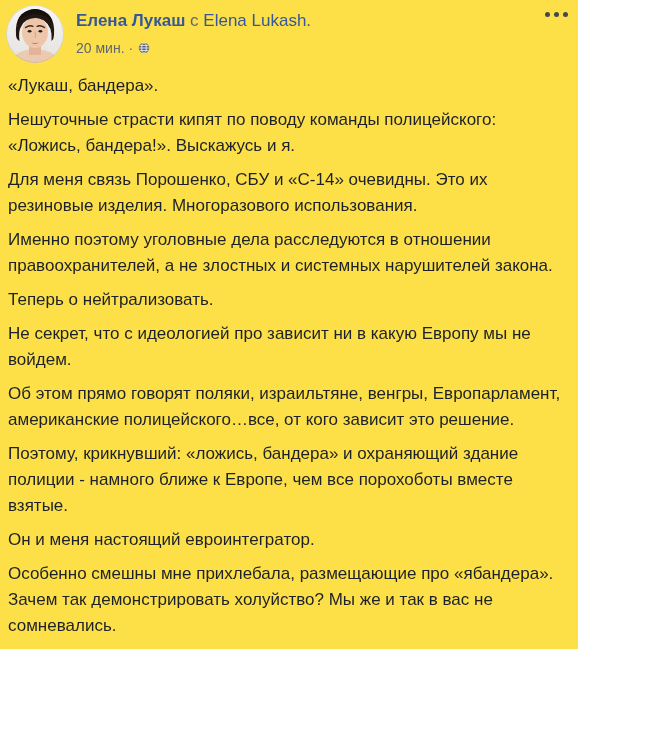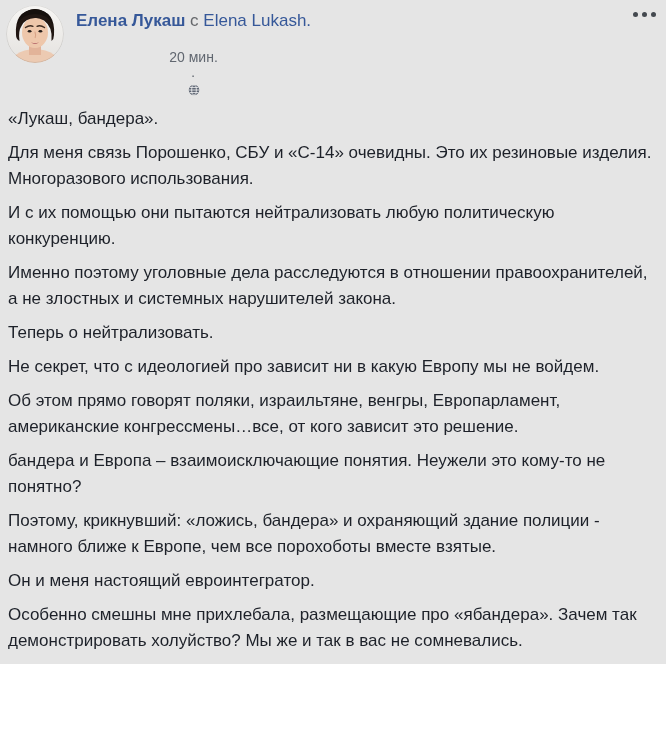--- a/index.html
+++ b/index.html
@@ -2,22 +2,22 @@
 <html><head>
 <meta charset="utf-8">
 <style>
   html, body {
     margin: 0;
     padding: 0;
     background: #ffffff;
     font-family: "Liberation Sans", "DejaVu Sans", sans-serif;
   }
   .post {
-    width: 666px;
-    background: #e5e5e5;
+    width: 578px;
+    background: #fde047;
     position: relative;
     box-sizing: border-box;
   }
   
   .post-header {
     display: flex;
     align-items: flex-start;
     padding: 5px 8px 6px 6px;
     position: relative;
   }
@@ -49,27 +49,26 @@
     color: #65676b;
     font-weight: normal;
   }
   .tagged-link {
     color: #365899;
     font-weight: normal;
     text-decoration: none;
     cursor: pointer;
   }
   .meta-line {
-    margin-top: 16px;
+    margin-top: 7px;
     font-size: 14px;
     line-height: 18px;
     color: #616770;
     display: flex;
     align-items: center;
-    flex-direction: column;
   }
   .timestamp-link {
     color: #616770;
     text-decoration: none;
     cursor: pointer;
   }
   .meta-sep {
     margin: 0 5px 0 4px;
   }
   .globe {
@@ -177,25 +176,24 @@
           <i></i>
           <i></i>
           <i></i>
         </span>
     </div>
 
   </div>
 
   <div class="post-body">
     <p>«Лукаш, бандера».</p>
+    <p>Нешуточные страсти кипят по поводу команды полицейского: «Ложись, бандера!». Выскажусь и я.</p>
     <p>Для меня связь Порошенко, СБУ и «С-14» очевидны. Это их резиновые изделия. Многоразового использования.</p>
-    <p>И с их помощью они пытаются нейтрализовать любую политическую конкуренцию.</p>
     <p>Именно поэтому уголовные дела расследуются в отношении правоохранителей, а не злостных и системных нарушителей закона.</p>
     <p>Теперь о нейтрализовать.</p>
     <p>Не секрет, что с идеологией про зависит ни в какую Европу мы не войдем.</p>
-    <p>Об этом прямо говорят поляки, израильтяне, венгры, Европарламент, американские конгрессмены…все, от кого зависит это решение.</p>
-    <p>бандера и Европа – взаимоисключающие понятия. Неужели это кому-то не понятно?</p>
+    <p>Об этом прямо говорят поляки, израильтяне, венгры, Европарламент, американские полицейского…все, от кого зависит это решение.</p>
     <p>Поэтому, крикнувший: «ложись, бандера» и охраняющий здание полиции - намного ближе к Европе, чем все порохоботы вместе взятые.</p>
     <p>Он и меня настоящий евроинтегратор.</p>
     <p>Особенно смешны мне прихлебала, размещающие про «ябандера». Зачем так демонстрировать холуйство? Мы же и так в вас не сомневались.</p>
   </div>
 
 </div>
 
 </body></html>

